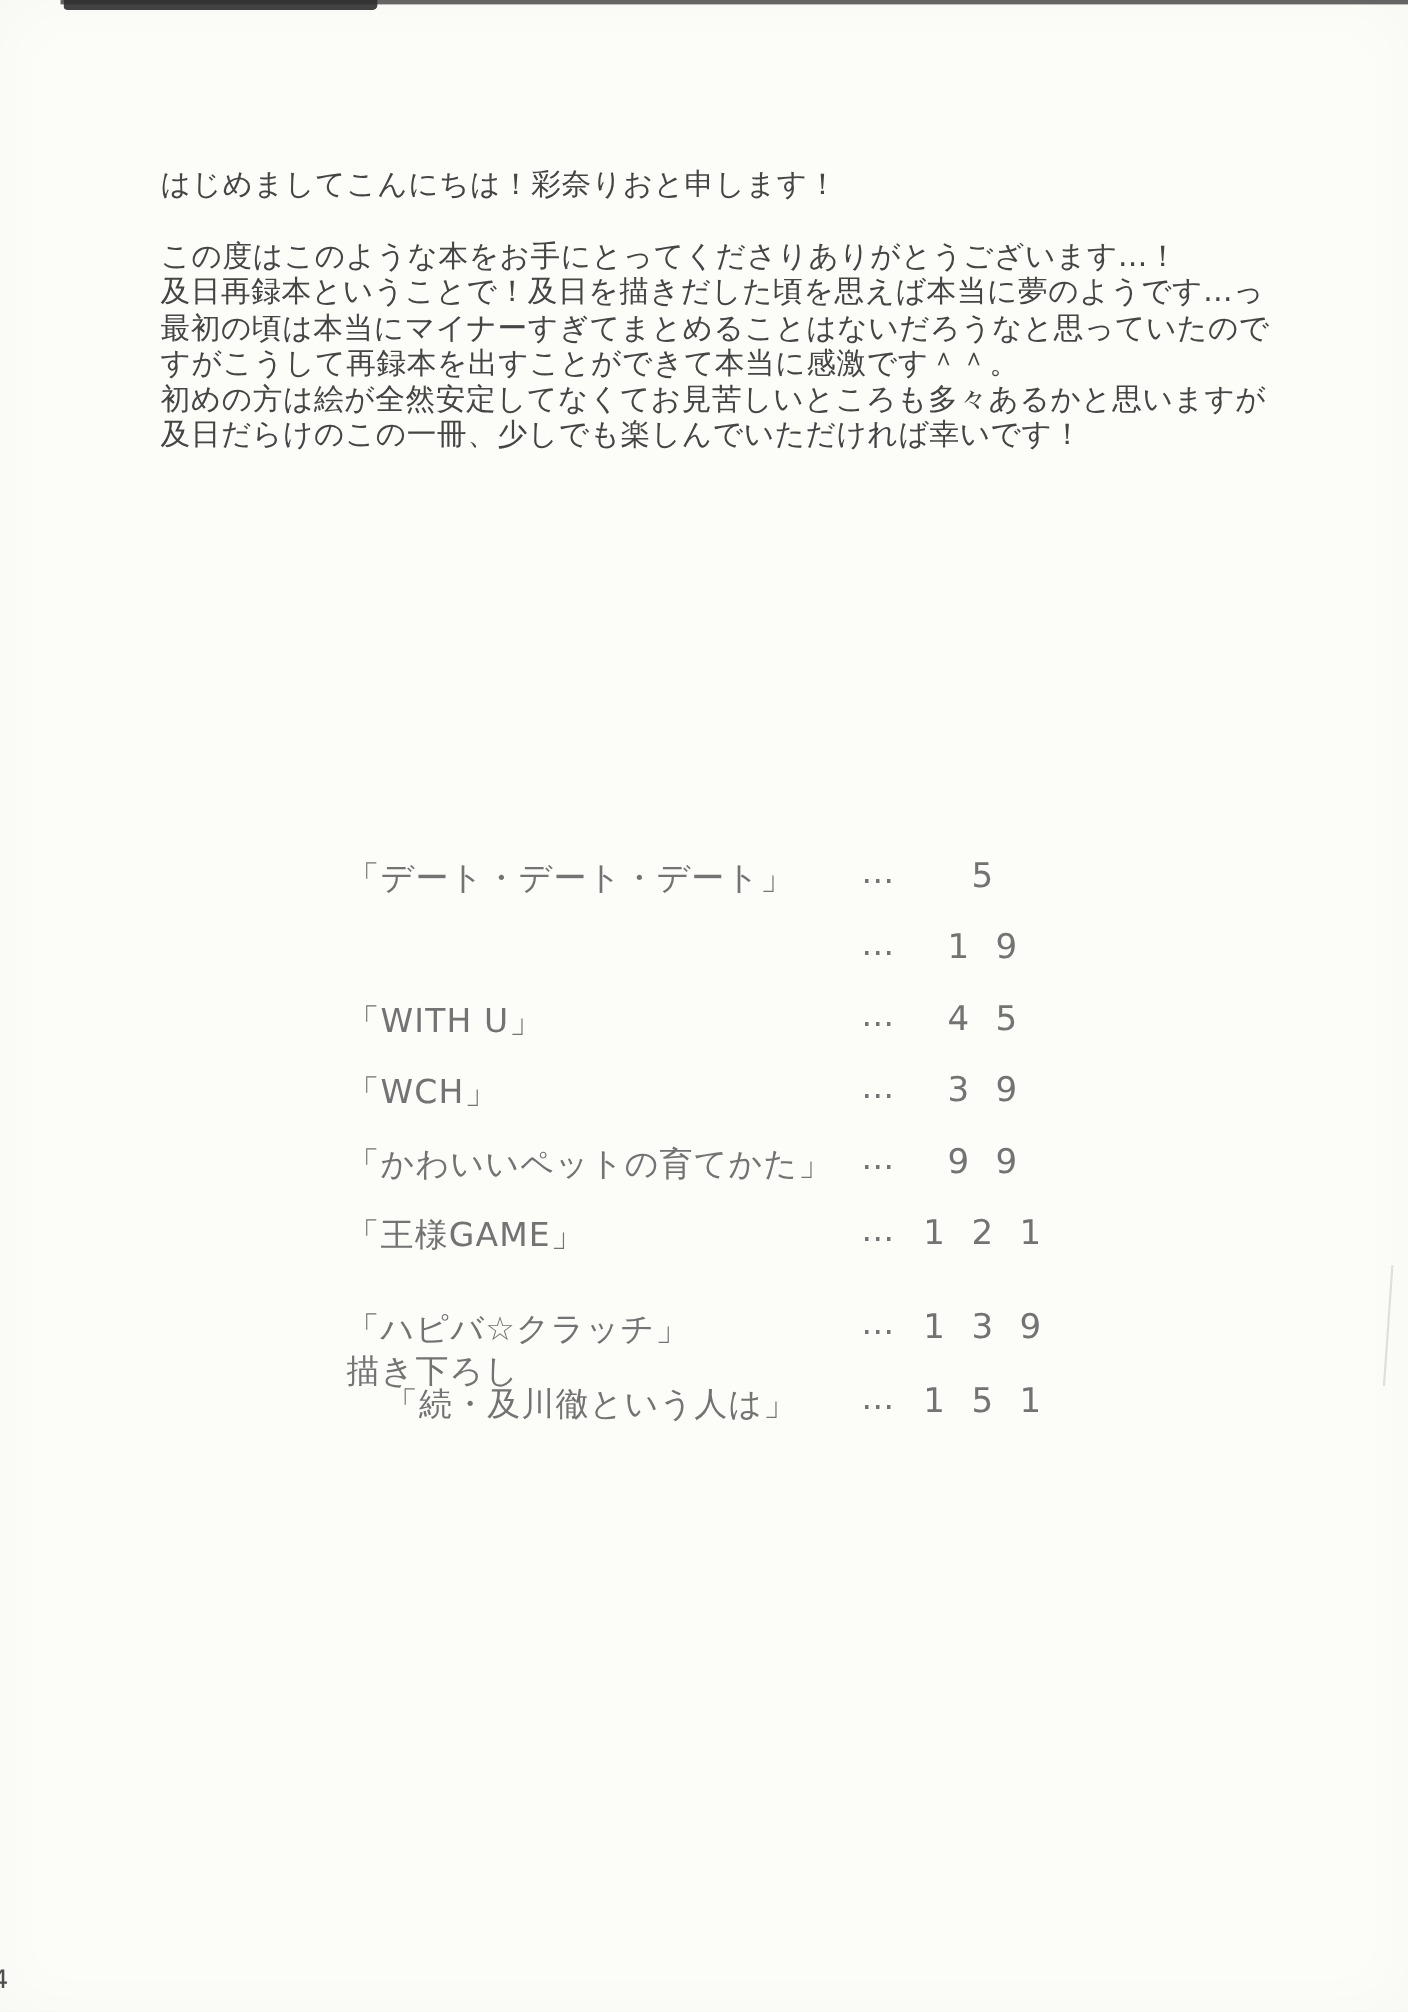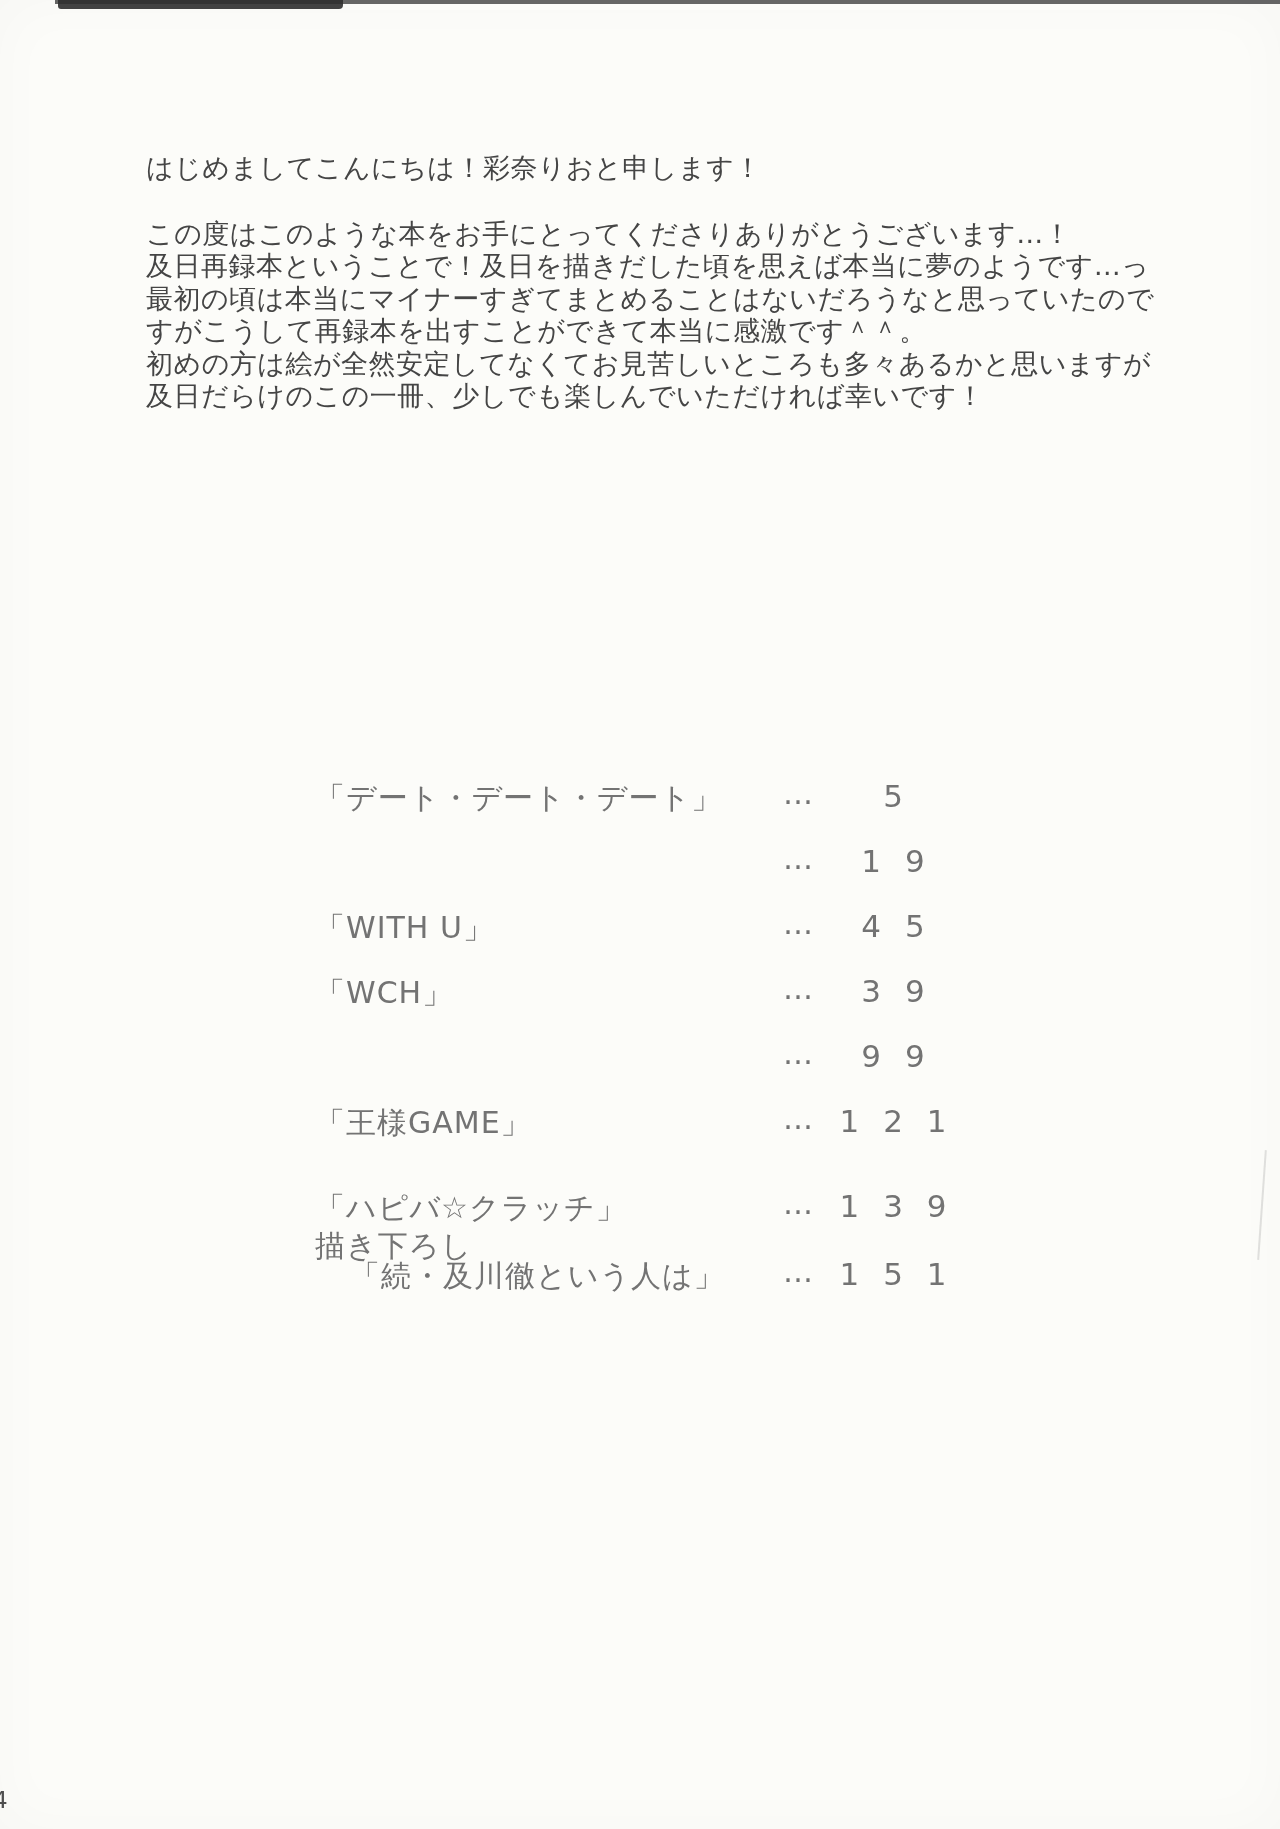--- a/index.html
+++ b/index.html
@@ -99,20 +99,21 @@
       <span class="toc-page">45</span>
     </div>
 
     <div class="toc-row" style="top:195px">
       <span class="toc-title">「WCH」</span>
       <span class="toc-dots">…</span>
       <span class="toc-page">39</span>
     </div>
 
     <div class="toc-row" style="top:260px">
+      <span class="toc-title">「かわいいペットの育てかた」</span>
       <span class="toc-dots">…</span>
       <span class="toc-page">99</span>
     </div>
 
     <div class="toc-row" style="top:325px">
       <span class="toc-title">「王様GAME」</span>
       <span class="toc-dots">…</span>
       <span class="toc-page">121</span>
     </div>
 

